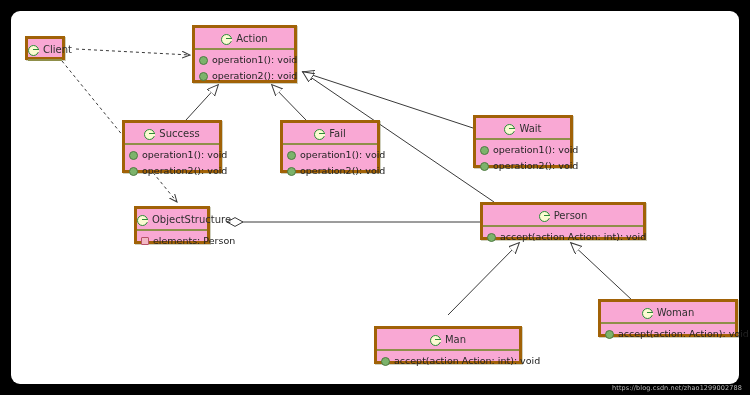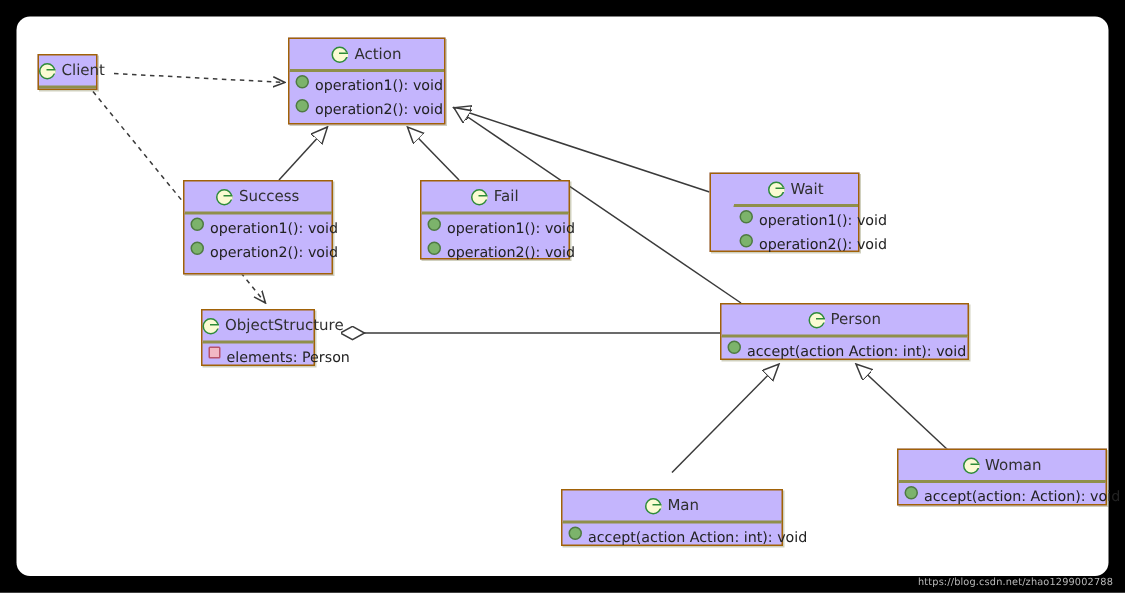--- a/index.html
+++ b/index.html
@@ -1,32 +1,32 @@
 <!DOCTYPE html>
 <html><head>
 <meta charset="utf-8">
 <style>
   html,body{margin:0;padding:0;background:#000;}
   body{width:750px;height:395px;overflow:hidden;
        font-family:"DejaVu Sans","Liberation Sans",sans-serif;}
   #canvas{position:absolute;left:11px;top:11px;width:728px;height:373px;
           background:#ffffff;border-radius:9px;overflow:hidden;}
   #svg-layer{position:absolute;left:0;top:0;width:750px;height:395px;}
-  .uml-class{position:absolute;background:#c4b5fd;
-             border:1px solid #a16207;box-sizing:border-box;
+  .uml-class{position:absolute;background:#f9a8d4;
+             border:3px solid #a16207;box-sizing:border-box;
              box-shadow:1px 1px 0 rgba(120,120,70,.35);}
   .uml-header{height:21px;line-height:21px;text-align:center;
               font-size:10px;color:#303030;
               border-bottom:1px solid #8f8f4a;
               position:relative;white-space:nowrap;}
   .uml-header.dbl{box-shadow:inset 0 -3px 0 -2px #8f8f4a;}
   .uml-members{padding:2px 0 2px 0;}
   .uml-empty{height:5px;}
   .member{height:16px;line-height:16px;font-size:9.5px;color:#222;
-          padding-left:4px;white-space:nowrap;display:flex;}
+          padding-left:4px;white-space:nowrap;display:flex;align-items:center;}
   .m-ico{display:inline-block;width:7px;height:7px;border-radius:50%;
          background:#7cb36b;border:1px solid #4e7a42;margin-right:4px;flex:none;}
   .m-ico.field{border-radius:1px;background:#f2b8c4;border:1px solid #b8536a;
                width:6px;height:6px;}
   .cls-ico{display:inline-block;width:11px;height:11px;border-radius:50%;
            border:1.6px solid #2e8b3a;position:relative;vertical-align:-2px;
            margin-right:4px;box-sizing:border-box;background:#fbfbd2;}
   .cls-ico:after{content:"";position:absolute;right:-1px;top:3px;
                  width:6px;height:3px;background:#fbfbd2;
                  border-top:1.6px solid #2e8b3a;box-sizing:border-box;}
@@ -85,21 +85,21 @@
         <div class="member">
           <span class="m-ico"></span>
           <span>operation1(): void</span>
         </div>
         <div class="member">
           <span class="m-ico"></span>
           <span>operation2(): void</span>
         </div>
       </div>
     </div>
-    <div class="uml-class" style="left: 122px; top: 120px; width: 100px; height: 63px;">
+    <div class="uml-class" style="left: 122px; top: 120px; width: 100px; height: 53px;">
       <div class="uml-header dbl"><span class="cls-ico"></span><span class="cls-name">Success</span></div>
       <div class="uml-members">
         <div class="member">
           <span class="m-ico"></span>
           <span>operation1(): void</span>
         </div>
         <div class="member">
           <span class="m-ico"></span>
           <span>operation2(): void</span>
         </div>
@@ -111,21 +111,21 @@
         <div class="member">
           <span class="m-ico"></span>
           <span>operation1(): void</span>
         </div>
         <div class="member">
           <span class="m-ico"></span>
           <span>operation2(): void</span>
         </div>
       </div>
     </div>
-    <div class="uml-class" style="left: 473px; top: 115px; width: 100px; height: 53px; padding-left: 15px;">
+    <div class="uml-class" style="left: 473px; top: 115px; width: 100px; height: 53px;">
       <div class="uml-header dbl"><span class="cls-ico"></span><span class="cls-name">Wait</span></div>
       <div class="uml-members">
         <div class="member">
           <span class="m-ico"></span>
           <span>operation1(): void</span>
         </div>
         <div class="member">
           <span class="m-ico"></span>
           <span>operation2(): void</span>
         </div>

